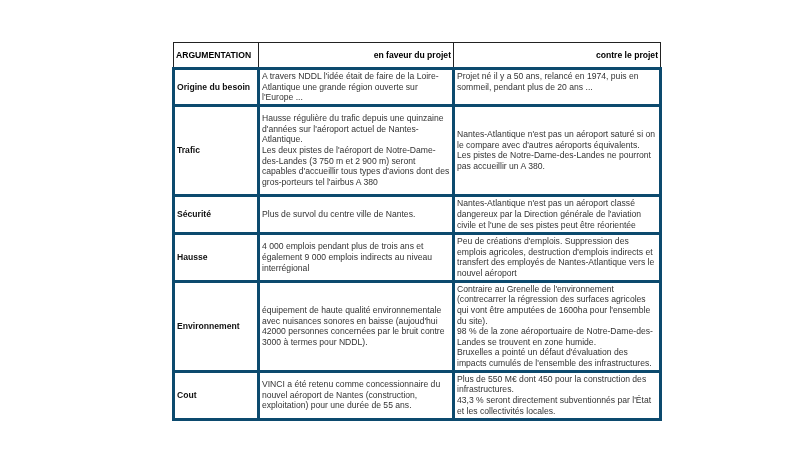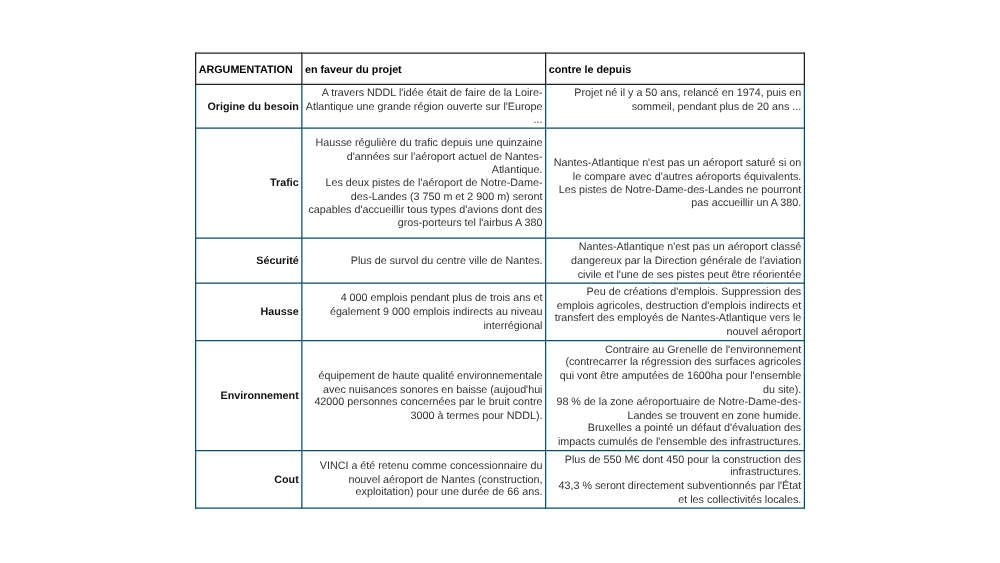--- a/index.html
+++ b/index.html
@@ -1,32 +1,32 @@
 <!DOCTYPE html>
 <html><head>
 <meta charset="utf-8">
 <style>
   html, body { margin: 0; padding: 0; }
   body {
     width: 800px; height: 450px; background: #ffffff; position: relative; overflow: hidden;
     font-family: "Liberation Sans", sans-serif;
   }
   table.arg {
-    position: absolute; left: 156px; top: 42px; width: 487px;
+    position: absolute; left: 172px; top: 42px; width: 487px;
     border-collapse: collapse; table-layout: fixed;
     font-size: 8.6px; line-height: 10.6px; color: #333;
   }
   table.arg col.c1 { width: 85px; }
   table.arg col.c2 { width: 195px; }
   table.arg col.c3 { width: 207px; }
   table.arg th, table.arg td {
-    border: 1px solid #0c4a6e; padding: 1px 2px; vertical-align: middle; text-align: right;
+    border: 3px solid #0c4a6e; padding: 1px 2px; vertical-align: middle; text-align: left;
   }
   table.arg th {
-    font-weight: bold; text-align: left; color: #000; height: 22px;
+    font-weight: bold; text-align: right; color: #000; height: 22px;
     border: 1.5px solid #222;
   }
   table.arg th.h1 { text-align: left; }
   table.arg td.label { font-weight: bold; color: #111; }
   table.arg td.top { vertical-align: top; }
   .line { display: block; }
   tr.r-origine td { height: 31px; }
   tr.r-trafic td { height: 85px; }
   tr.r-securite td { height: 33px; }
   tr.r-emploi td { height: 43px; }
@@ -39,21 +39,21 @@
 <table class="arg">
   <colgroup>
       <col class="c1">
       <col class="c2">
       <col class="c3">
     </colgroup>
   <thead>
     <tr>
       <th class="h1">ARGUMENTATION</th>
       <th>en faveur du projet</th>
-      <th>contre le depuis</th>
+      <th>contre le projet</th>
     </tr>
   </thead>
   <tbody>
     <tr class="r-origine">
       <td class="label">Origine du besoin</td>
       <td>A travers NDDL l'idée était de faire de la Loire-Atlantique une grande région ouverte sur l'Europe ...</td>
       <td class="top">Projet né il y a 50 ans, relancé en 1974, puis en sommeil, pendant plus de 20 ans ...</td>
     </tr>
     <tr class="r-trafic">
       <td class="label">Trafic</td>
@@ -80,20 +80,20 @@
       <td class="label">Environnement</td>
       <td>équipement de haute qualité environnementale avec nuisances sonores en baisse (aujoud'hui 42000 personnes concernées par le bruit contre 3000 à termes pour NDDL).</td>
       <td>
           <span class="line">Contraire au Grenelle de l'environnement (contrecarrer la régression des surfaces agricoles qui vont être amputées de 1600ha pour l'ensemble du site).</span>
           <span class="line">98 % de la zone aéroportuaire de Notre-Dame-des-Landes se trouvent en zone humide.</span>
           <span class="line">Bruxelles a pointé un défaut d'évaluation des impacts cumulés de l'ensemble des infrastructures.</span>
         </td>
     </tr>
     <tr class="r-cout">
       <td class="label">Cout</td>
-      <td>VINCI a été retenu comme concessionnaire du nouvel aéroport de Nantes (construction, exploitation) pour une durée de 66 ans.</td>
+      <td>VINCI a été retenu comme concessionnaire du nouvel aéroport de Nantes (construction, exploitation) pour une durée de 55 ans.</td>
       <td>
           <span class="line">Plus de 550 M€ dont 450 pour la construction des infrastructures.</span>
           <span class="line">43,3 % seront directement subventionnés par l'État et les collectivités locales.</span>
         </td>
     </tr>
   </tbody>
 </table>
 
 </body></html>

